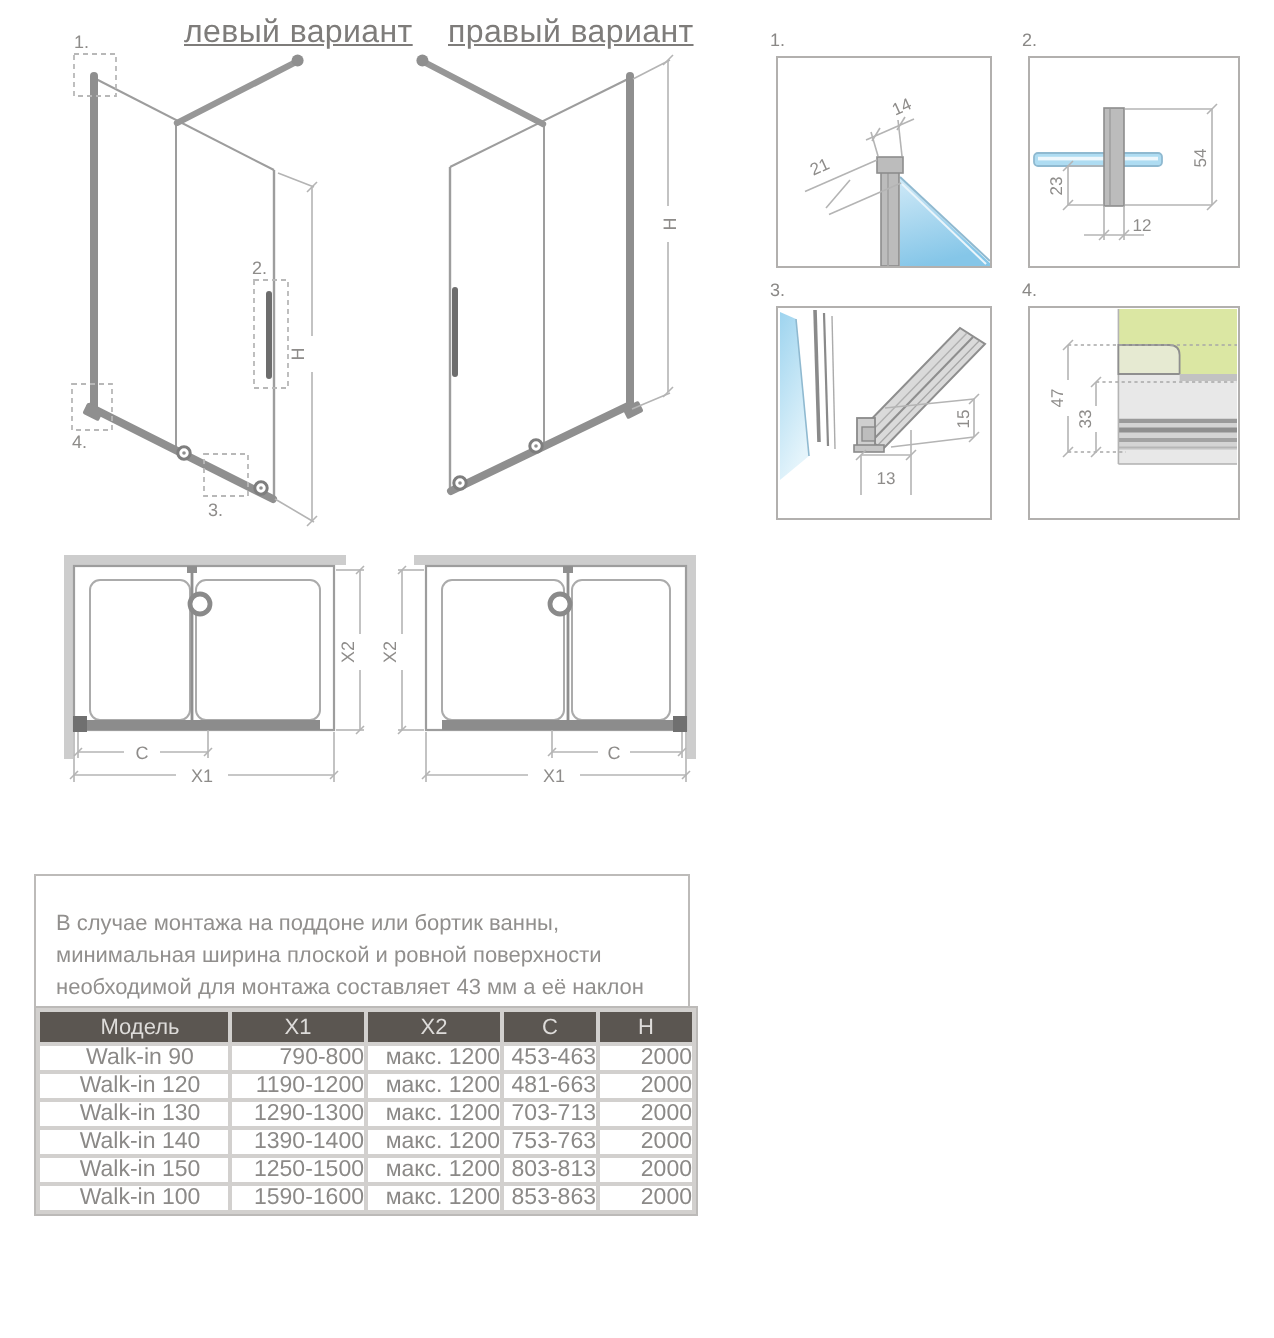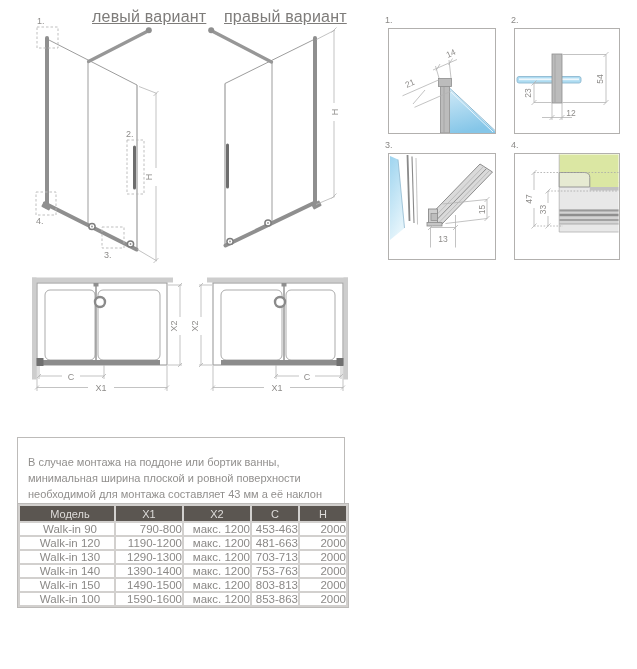--- a/index.html
+++ b/index.html
@@ -330,21 +330,21 @@
       </tr>
       <tr>
         <td class="c0">Walk-in 140</td>
         <td class="c1">1390-1400</td>
         <td class="c2">макс. 1200</td>
         <td class="c3">753-763</td>
         <td class="c4">2000</td>
       </tr>
       <tr>
         <td class="c0">Walk-in 150</td>
-        <td class="c1">1490-1500</td>
+        <td class="c1">1250-1500</td>
         <td class="c2">макс. 1200</td>
         <td class="c3">803-813</td>
         <td class="c4">2000</td>
       </tr>
       <tr>
         <td class="c0">Walk-in 100</td>
         <td class="c1">1590-1600</td>
         <td class="c2">макс. 1200</td>
         <td class="c3">853-863</td>
         <td class="c4">2000</td>

